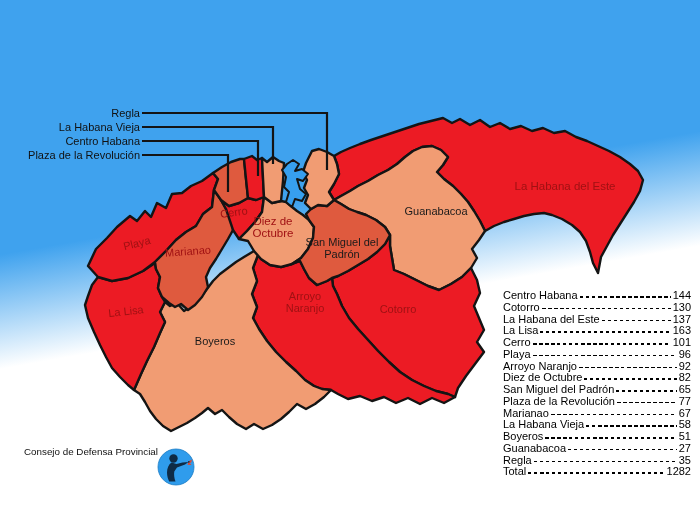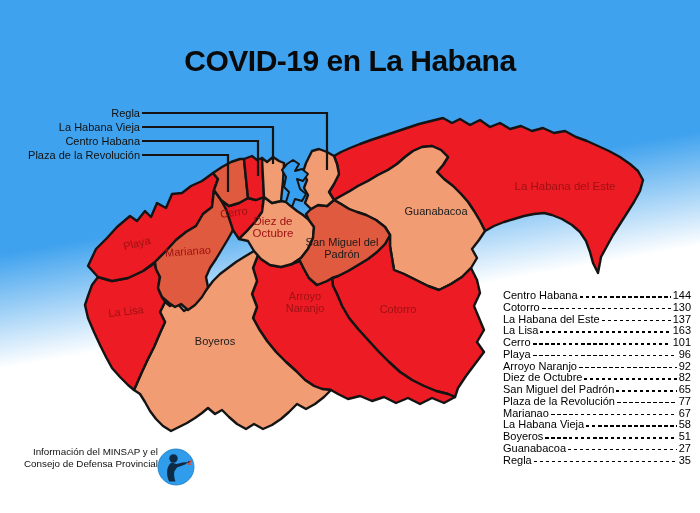--- a/index.html
+++ b/index.html
@@ -44,21 +44,20 @@
     position:absolute;left:16px;top:446px;width:142px;text-align:right;
     font-size:9.8px;line-height:12.2px;color:#111;
   }
   .logo{position:absolute;left:157px;top:447px;width:40px;height:40px;}
 </style>
 </head>
 <body>
 
 <div class="stage">
 
-  <div class="title">COVID-19 en La Habana</div>
 
   <svg class="map" viewBox="0 0 700 513" aria-hidden="true">
 
     <path class="region r-high" d="M334,156 L341,152 L350,148 L360,144 L371,140 L383,136 L395,132 L407,128 L419,124 L431,121 L443,118 L452,123 L460,119 L470,125 L480,120 L490,127 L500,123 L510,129 L521,126 L532,131 L543,128 L554,133 L565,131 L576,137 L587,141 L598,146 L609,151 L620,157 L630,164 L638,171 L643,180 L640,191 L634,202 L627,213 L620,224 L613,235 L607,246 L601,257 L598,273 L593,263 L590,252 L586,241 L580,232 L572,225 L562,219 L552,215 L544,213 L534,214 L524,216 L514,219 L504,222 L494,226 L485,231 L480,221 L474,211 L468,202 L461,194 L453,186 L444,179 L437,172 L443,165 L448,157 L441,150 L432,146 L422,147 L413,151 L405,157 L397,164 L388,170 L378,175 L368,181 L358,186 L350,191 L341,196 L334,200 L329,192 L334,184 L339,174 L337,164 Z"></path>
     <path class="region r-low" d="M334,200 L341,196 L350,191 L358,186 L368,181 L378,175 L388,170 L397,164 L405,157 L413,151 L422,147 L432,146 L441,150 L448,157 L443,165 L437,172 L444,179 L453,186 L461,194 L468,202 L474,211 L480,221 L485,231 L479,240 L472,249 L477,258 L471,268 L462,277 L451,284 L439,290 L428,286 L416,280 L404,274 L394,270 L392,258 L390,246 L390,235 L385,227 L376,220 L366,215 L357,212 L349,209 L341,204 Z"></path>
     <path class="region r-high" d="M332,278 L338,276 L348,271 L358,265 L368,259 L377,252 L385,244 L390,235 L390,246 L392,258 L394,270 L404,274 L416,280 L428,286 L439,290 L451,284 L462,277 L471,268 L477,280 L480,293 L474,306 L479,318 L484,330 L477,342 L484,352 L475,364 L466,376 L458,388 L455,397 L448,394 L436,391 L424,386 L412,380 L400,372 L389,362 L378,351 L368,340 L358,329 L349,318 L342,306 L337,294 L333,286 Z"></path>
     <path class="region r-high" d="M254,251 L261,259 L270,265 L281,267 L292,264 L300,261 L304,269 L309,278 L317,285 L327,281 L332,278 L333,286 L337,294 L342,306 L349,318 L358,329 L368,340 L378,351 L389,362 L400,372 L412,380 L424,386 L436,391 L448,394 L455,397 L444,403 L432,398 L420,404 L408,398 L396,403 L384,397 L372,401 L360,396 L348,399 L338,394 L331,390 L322,389 L314,386 L305,380 L296,371 L286,362 L276,352 L267,341 L259,329 L253,318 L257,307 L252,294 L257,281 L253,268 L258,255 Z"></path>
     <path class="region r-low" d="M184,311 L192,306 L200,298 L207,289 L213,281 L220,274 L228,268 L236,262 L244,257 L254,251 L258,255 L253,268 L257,281 L252,294 L257,307 L253,318 L259,329 L267,341 L276,352 L286,362 L296,371 L305,380 L314,386 L322,389 L331,390 L324,397 L315,404 L306,409 L297,404 L289,412 L281,419 L272,425 L263,429 L254,424 L246,429 L237,424 L229,417 L222,410 L215,414 L208,408 L202,413 L195,418 L187,423 L179,427 L171,431 L163,426 L156,419 L150,411 L145,402 L140,394 L134,390 L141,374 L147,361 L154,347 L160,333 L165,322 L160,312 L165,302 L170,306 L177,303 Z"></path>
     <path class="region r-high" d="M98,277 L112,281 L128,278 L143,271 L155,263 L156,269 L160,277 L158,288 L162,297 L165,302 L160,312 L165,322 L160,333 L154,347 L147,361 L141,374 L134,390 L128,385 L120,377 L112,368 L106,357 L100,345 L94,332 L88,318 L85,305 L88,296 L92,285 Z"></path>
     <path class="region r-high" d="M88,266 L96,249 L107,238 L117,227 L130,216 L137,221 L145,211 L151,217 L157,203 L166,208 L172,194 L182,193 L191,186 L202,181 L213,173 L218,179 L214,190 L212,207 L203,214 L196,226 L186,232 L176,240 L166,251 L155,262 L143,271 L128,278 L112,281 L98,277 Z"></path>
@@ -164,24 +163,28 @@
     <div class="stat-row">
         <span class="stat-name">Guanabacoa</span>
         <span class="stat-fill"></span>
         <span class="stat-val">27</span>
       </div>
     <div class="stat-row">
         <span class="stat-name">Regla</span>
         <span class="stat-fill"></span>
         <span class="stat-val">35</span>
       </div>
+    <div class="stat-row">
+        <span class="stat-name">Total</span>
+        <span class="stat-fill"></span>
+        <span class="stat-val">1282</span>
+      </div>
   </div>
 
   <div class="footer">
-    <div>Información del MINSAP y el</div>
     <div>Consejo de Defensa Provincial</div>
   </div>
 
   <svg class="logo" viewBox="0 0 40 40" aria-hidden="true">
     <circle cx="19" cy="20" r="18" fill="#2F9CEC" stroke="#1C7CC4" stroke-width="0.8"></circle>
     <g fill="#0E2B46">
       <circle cx="16.5" cy="11.5" r="4.2"></circle>
       <path d="M14.5,15.5 C11.5,17.5 10,21.5 10,25.5 C10,29 11,32 12.2,34.5 L18.5,34.5 C17.2,31 16.8,27.5 17.3,24.5 L20,20.5 L28,17.5 L31.5,15 L25.5,15.5 L19.5,17 Z"></path>
     </g>
     <g>

